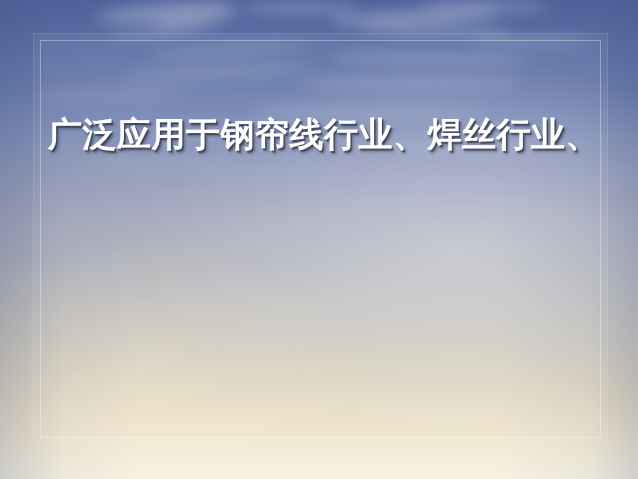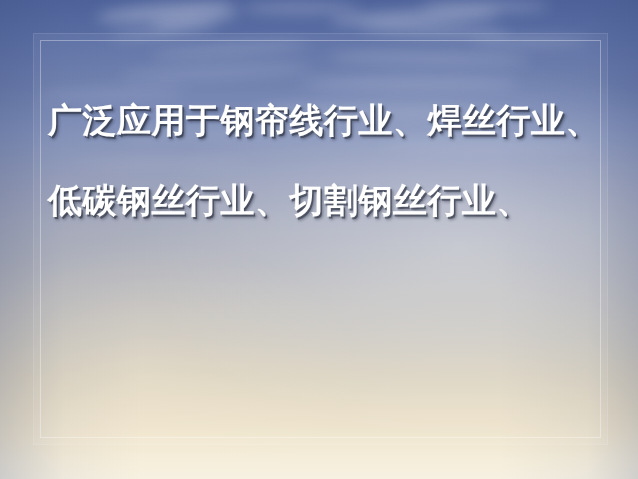--- a/index.html
+++ b/index.html
@@ -117,21 +117,21 @@
     right: 7px;
     bottom: 7px;
     border: 1px solid rgba(255,255,255,0.34);
     box-sizing: border-box;
   }
 
   
   .text-block {
     position: absolute;
     left: 48px;
-    top: 80px;
+    top: 94px;
     width: 560px;
   }
   .text-line {
     font-size: 34px;
     font-weight: bold;
     line-height: 80px;
     color: #ffffff;
     letter-spacing: 0.5px;
     white-space: nowrap;
     text-shadow:
@@ -169,16 +169,15 @@
   </div>
 
   <div class="sky-vignette"></div>
 
   <div class="panel">
     <div class="panel-inner"></div>
   </div>
 
   <div class="text-block">
     <div class="text-line">广泛应用于钢帘线行业、焊丝行业、</div>
-    <div class="text-line">低碳钢丝行业、切割钢丝行业、</div>
   </div>
 
 </div>
 
 </body></html>

